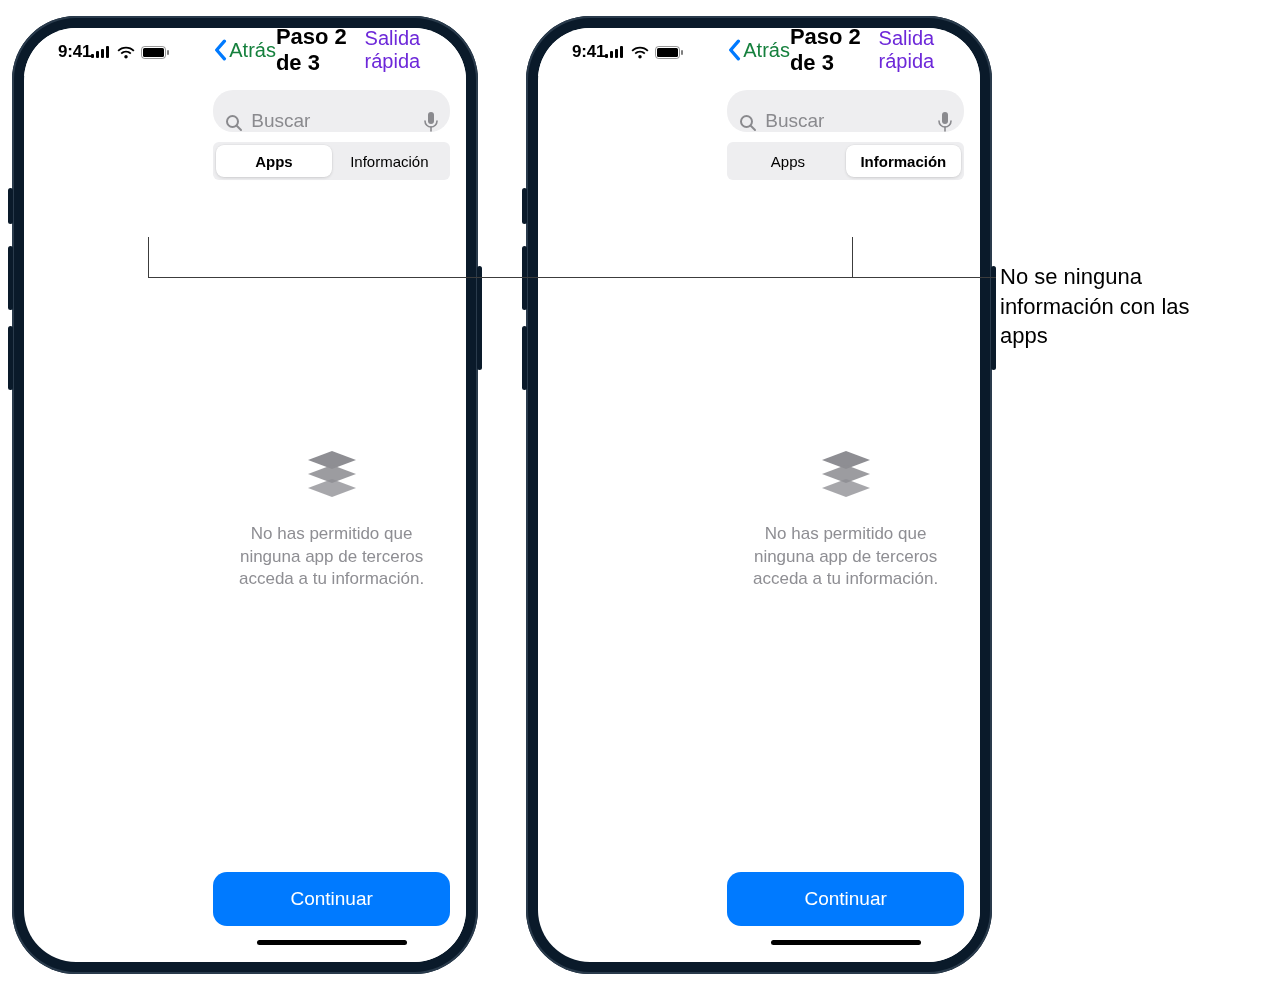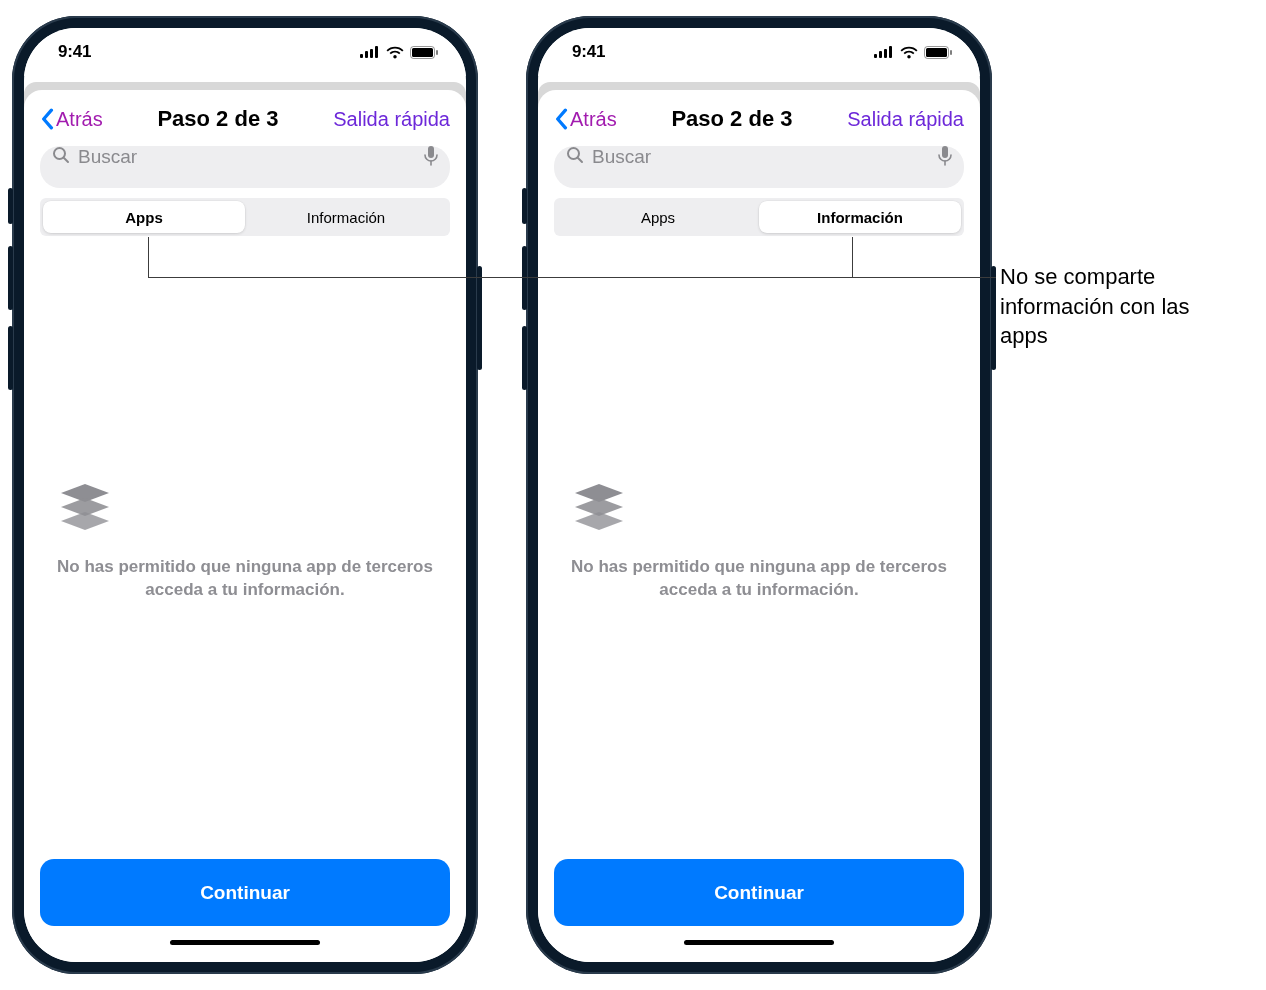--- a/index.html
+++ b/index.html
@@ -37,21 +37,21 @@
     .side-right  { right: -4px; top: 250px; width: 5px; height: 104px; }
 
     .screen {
       width: 100%;
       height: 100%;
       border-radius: 52px;
       background: #fff;
       overflow: hidden;
       position: relative;
       display: flex;
-      flex-direction: column;
+      flex-direction: row;
     }
     
     .status-bar {
       height: 48px;
       display: flex;
       align-items: center;
       justify-content: space-between;
       padding: 0 28px 0 34px;
       background: #fff;
       position: relative;
@@ -95,41 +95,41 @@
     .nav {
       display: flex;
       align-items: center;
       justify-content: space-between;
       padding: 16px 16px 8px;
     }
     .nav-back {
       display: flex;
       align-items: center;
       gap: 2px;
-      color: #a21caf;
+      color: #15803d;
       font-size: 20px;
       cursor: pointer;
     }
     .nav-title {
       font-size: 22px;
       font-weight: 600;
     }
     .nav-exit {
       color: #6d28d9;
       font-size: 20px;
       cursor: pointer;
     }
     
     .search {
       margin: 6px 16px 10px;
       height: 42px;
       background: #eeeef0;
       border-radius: 20px;
       display: flex;
-      align-items: flex-start;
+      align-items: flex-end;
       padding: 0 12px;
       gap: 8px;
     }
     .search-placeholder {
       color: #8a8a8e;
       font-size: 19px;
       flex: 1;
     }
     
     .segmented {
@@ -154,48 +154,47 @@
     .segment.active {
       background: #fff;
       box-shadow: 0 1px 3px rgba(0,0,0,0.12), 0 0 0 0.5px rgba(0,0,0,0.04);
       font-weight: 600;
     }
     
     .body {
       flex: 1;
       display: flex;
       flex-direction: column;
-      align-items: flex-start;
+      align-items: center;
       justify-content: center;
       padding: 0 32px;
       text-align: center;
-      font-weight: bold;
     }
     .stack-icon {
       margin-bottom: 16px;
       color: #8e8e93;
     }
     .empty-text {
       color: #8e8e93;
       font-size: 17px;
       line-height: 1.35;
     }
     
     .footer {
       padding: 14px 16px 10px;
     }
     .primary-btn {
       width: 100%;
-      height: 67px;
+      height: 54px;
       background: #007aff;
       color: #fff;
       border: none;
       border-radius: 14px;
       font-size: 19px;
-      font-weight: 700;
+      font-weight: 400;
       cursor: pointer;
     }
     .home-indicator {
       height: 26px;
       display: flex;
       align-items: flex-start;
       justify-content: center;
     }
     .home-bar {
       width: 150px;
@@ -374,13 +373,13 @@
           <div class="home-bar"></div>
         </div>
       </div>
     </div>
   </div>
 </div>
 
 <div class="callout-line-v" style="left:148px; top:237px; height:40px;"></div>
 <div class="callout-line-v" style="left:852px; top:237px; height:40px;"></div>
 <div class="callout-line-h" style="left:148px; top:277px; width:848px;"></div>
-<div class="callout">No se comparte información con las apps</div>
+<div class="callout">No se ninguna información con las apps</div>
 
 </body></html>

